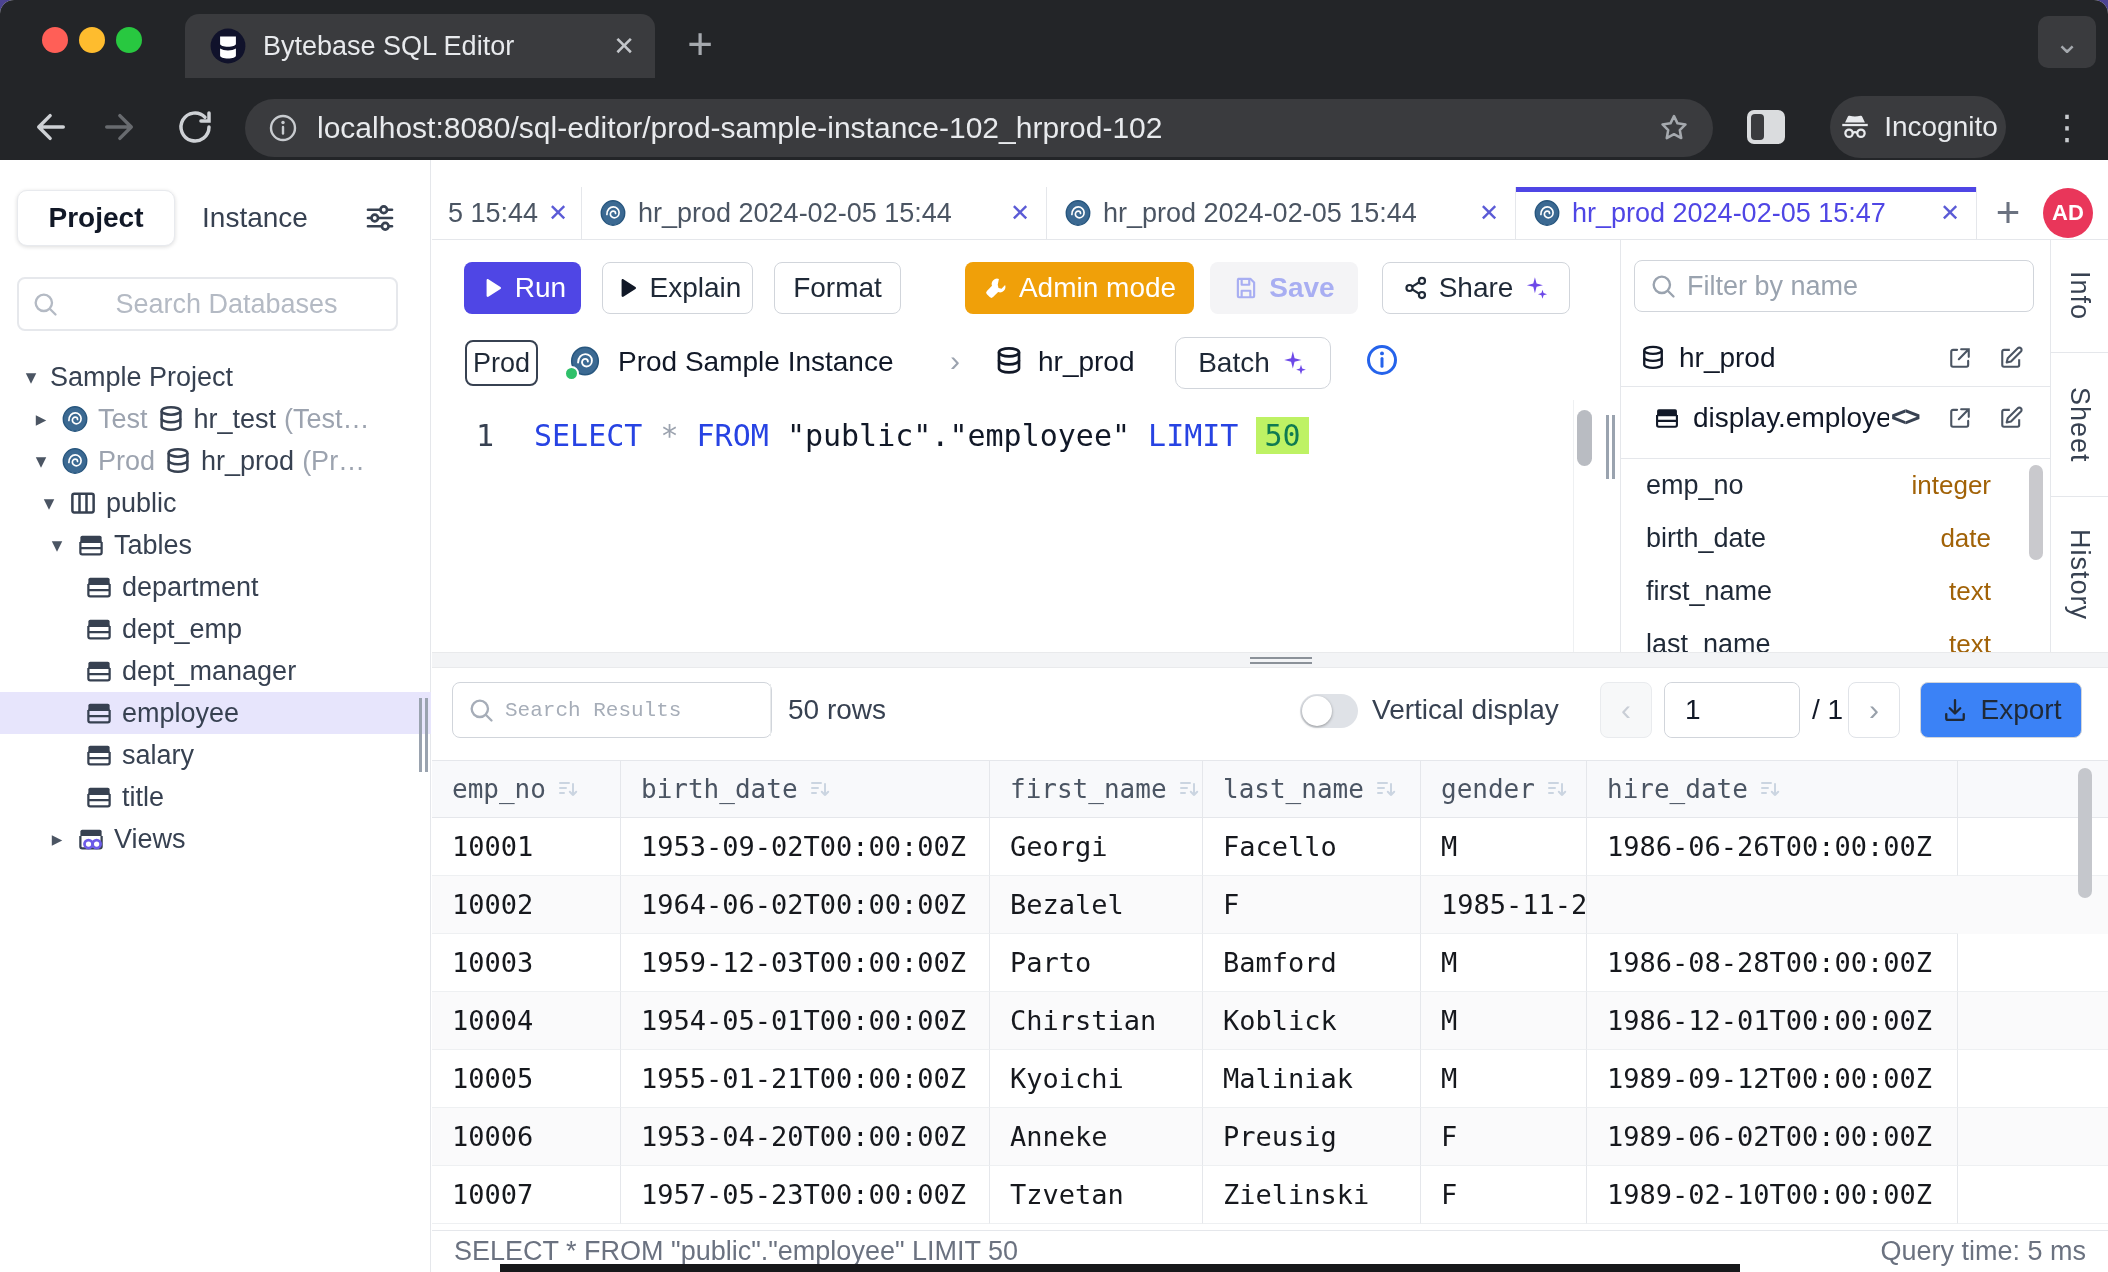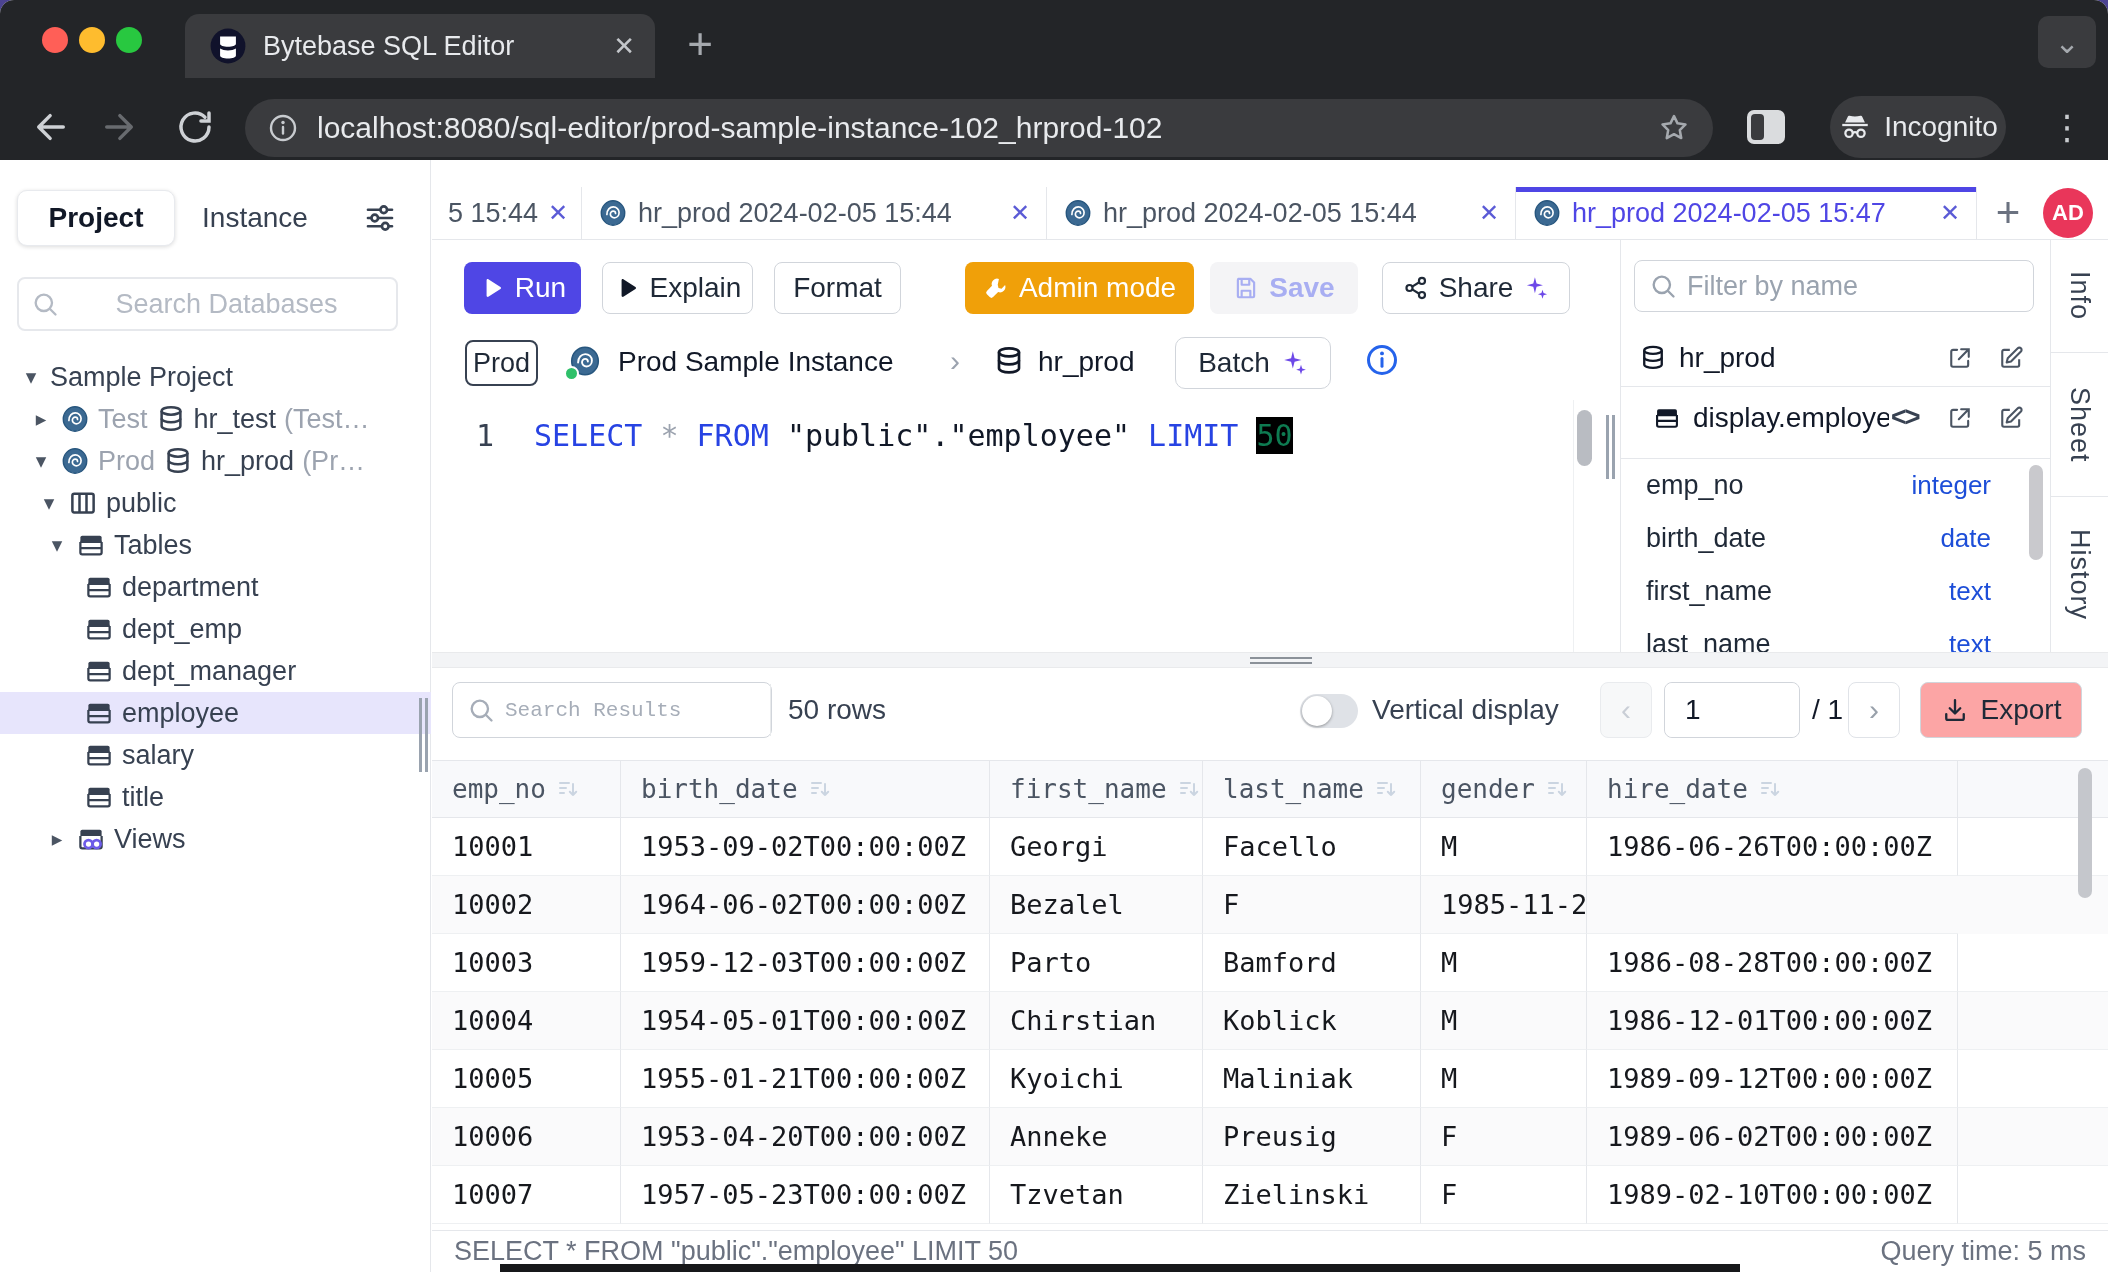--- a/index.html
+++ b/index.html
@@ -121,21 +121,21 @@
   .batch-chip .ic { width:28px; height:28px; color:#6d49e8; } .batch-chip .ic svg{width:100%;height:100%;}
   .crumb-info { left:932px; top:12px; width:36px; height:36px; color:#2563eb; }
   .crumb-info svg{ width:100%; height:100%; }
 
   
   .code { position:absolute; left:432px; top:400px; width:1142px; height:252px; background:#fff;
     font-family:"DejaVu Sans Mono", monospace; font-size:30px; }
   .gutter { position:absolute; left:44px; top:18px; color:#374151; }
   .codeline { position:absolute; left:102px; top:18px; white-space:pre; }
   .tok-keyword{ color:#2743e3; } .tok-operator{ color:#9ca3af; } .tok-string{ color:#111827; }
-  .tok-number{ color:#0e7b51; background:#000000; padding:1px 0; }
+  .tok-number{ color:#0e7b51; background:#bef264; padding:1px 8px; }
   .code-track { position:absolute; left:1573px; top:400px; width:1px; height:252px; background:#eef0f2; }
   .code-thumb { position:absolute; left:1577px; top:410px; width:15px; height:56px; border-radius:8px; background:#b9bcc2; }
   .vdiv { position:absolute; left:1601px; top:240px; width:19px; height:412px; background:#fff; }
   .vdiv i { position:absolute; width:3px; height:64px; background:#9aa3af; top:175px; }
   .vdiv i:first-child{ left:5px; } .vdiv i:last-child{ left:11px; }
 
   
   .rpanel { position:absolute; left:1620px; top:240px; width:430px; height:412px; background:#fff;
     border-left:1px solid #e5e7eb; overflow:hidden; }
   .filter { position:absolute; left:13px; top:20px; width:400px; height:52px; border:1px solid #d1d5db;
@@ -149,21 +149,21 @@
   .rp-db .ic:first-child{ margin-left:18px; } .rp-tbl .ic:first-child{ margin-left:32px; }
   .rp-name { margin-left:12px; font-size:28px; color:#111827; white-space:nowrap; }
   .rp-tbl .rp-name { max-width:196px; overflow:hidden; }
   .rp-code { margin-left:2px; font-size:27px; font-weight:600; color:#374151; letter-spacing:-2px; }
   .rp-act { position:absolute; width:28px; height:28px; color:#4b5563; top:50%; transform:translateY(-50%); }
   .rp-act svg{ width:100%; height:100%; }
   .rp-ext{ left:325px; } .rp-edit{ left:376px; }
   .rp-cols { position:absolute; left:0; top:218px; width:430px; border-top:1px solid #e5e7eb; }
   .rp-col { height:53px; display:flex; align-items:center; padding:0 60px 0 25px; }
   .rp-col .cname { font-size:27px; color:#1f2937; }
-  .rp-col .ctype { margin-left:auto; font-size:26px; color:#1d4ed8; }
+  .rp-col .ctype { margin-left:auto; font-size:26px; color:#a16207; }
   .rp-thumb { position:absolute; left:408px; top:225px; width:14px; height:95px; border-radius:7px; background:#c9c9cd; }
 
   
   .rail { position:absolute; left:2050px; top:240px; width:58px; height:412px; border-left:1px solid #e5e7eb; }
   .rail-sec { display:flex; align-items:center; justify-content:center; border-bottom:1px solid #e5e7eb; }
   .rail-sec:last-child { border-bottom:0; }
   .rail-sec span { writing-mode:vertical-rl; font-size:27px; font-weight:500; color:#374151; letter-spacing:1px; }
   .rs-info{ height:113px; } .rs-sheet{ height:144px; } .rs-history{ height:155px; }
 
   
@@ -192,21 +192,21 @@
   .pg-prev { left:1168px; background:#f7f8f9; border:1px solid #e9ebee; color:#c9ced6; }
   .pg-next { left:1416px; background:#fff; border:1px solid #e0e3e8; color:#99a1ab; }
   .pageinput { position:absolute; left:1232px; top:14px; width:136px; height:56px; border:1px solid #d1d5db;
     border-radius:8px; }
   .pageinput input { width:100%; height:100%; border:0; outline:0; border-radius:8px; padding-left:20px;
     font-size:28px; color:#111827; font-family:inherit; }
   .pageof { position:absolute; left:1380px; top:14px; height:56px; display:flex; align-items:center;
     font-size:28px; color:#111827; }
   .btn-export { position:absolute; left:1488px; top:14px; width:162px; height:56px; border:1px solid #d1d5db;
     border-radius:8px; display:flex; align-items:center; justify-content:center; gap:12px; font-size:28px;
-    color:#1f2937; background:#fca5a5; }
+    color:#1f2937; background:#3b82f6; }
   .btn-export .ic{ width:28px; height:28px; } .btn-export .ic svg{ width:100%; height:100%; }
   .rgrid { display:grid; grid-template-columns:189px 369px 213px 218px 166px 371px minmax(0,1fr); }
   .rheader { position:absolute; left:0; top:92px; width:1676px; height:58px; background:#f8f9fb;
     border-top:1px solid #e5e7eb; border-bottom:1px solid #e5e7eb; }
   .hcell { display:flex; align-items:center; gap:10px; padding-left:20px; border-right:1px solid #e5e7eb;
     font-family:"DejaVu Sans Mono", monospace; font-size:26px; color:#4b5563; }
   .hcell:last-child{ border-right:0; }
   .hcell .ic { width:24px; height:24px; color:#cbd5e1; } .hcell .ic svg{ width:100%; height:100%; }
   .rbody { position:absolute; left:0; top:150px; width:1676px; }
   .rrow { height:58px; }

